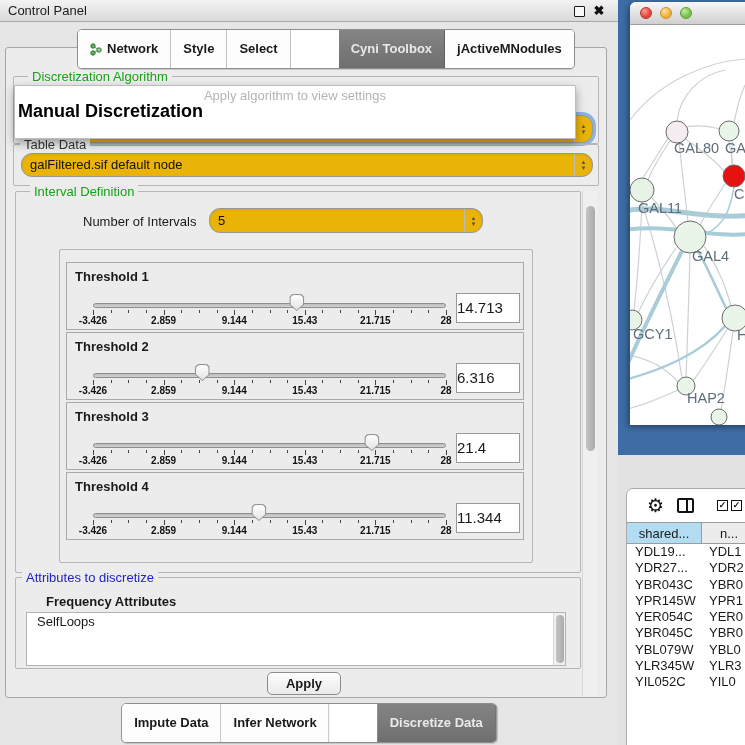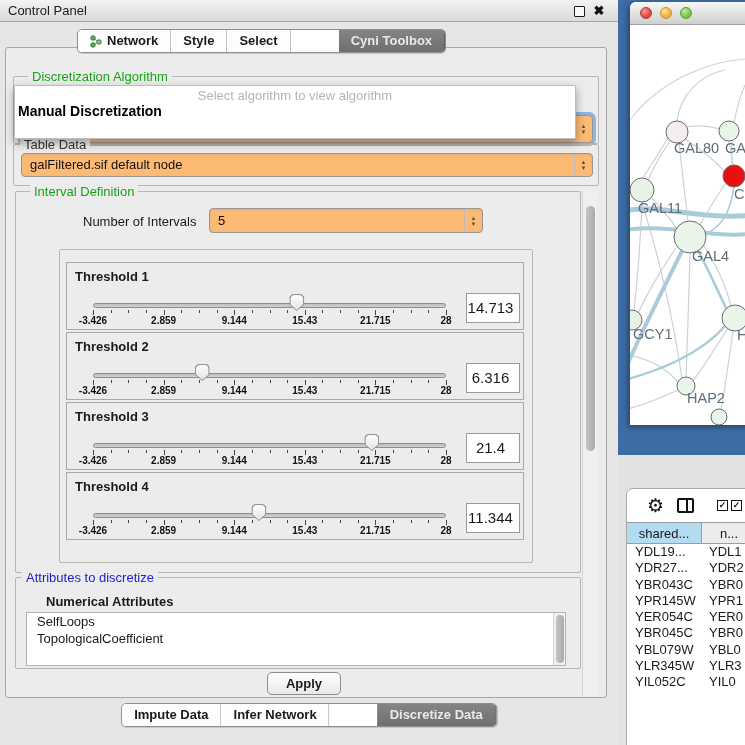--- a/index.html
+++ b/index.html
@@ -8,67 +8,67 @@
 
   
   #control-panel { position:absolute; left:0; top:0; width:618px; height:745px; background:#e6e6e6; }
   .cp-titlebar { position:absolute; left:0; top:0; width:618px; height:22px;
     background:linear-gradient(#f3f3f3,#dadada); border-bottom:1px solid #a8a8a8;
     font-size:13px; line-height:21px; padding-left:8px; color:#1c1c1c; }
   .float-icon { position:absolute; left:574px; top:6px; width:11px; height:11px; border:1.5px solid #1a1a1a; border-radius:1px; background:#f8f8f8; }
   .close-icon { position:absolute; left:592px; top:3px; width:14px; height:16px; font-size:13px; font-weight:bold; color:#111; line-height:16px; text-align:center; }
 
   
-  .seg-bar { position:absolute; display:flex; height:24px; border:1px solid #8e8e8e; border-radius:5px; overflow:hidden; background:#fff; box-shadow:0 1px 1px rgba(0,0,0,.15); z-index:6; }
+  .seg-bar { position:absolute; display:flex; height:40px; border:1px solid #8e8e8e; border-radius:5px; overflow:hidden; background:#fff; box-shadow:0 1px 1px rgba(0,0,0,.15); z-index:6; }
   .seg { padding:0 12px; font-size:13px; font-weight:bold; line-height:22px; background:#fdfdfd; color:#1a1a1a; border-right:1px solid #c2c2c2; display:flex; align-items:center; gap:5px; white-space:nowrap; }
   .seg:last-child { border-right:none; }
   .seg.selected { background:linear-gradient(#848484,#6f6f6f); color:#e9e9e9; border-right:1px solid #5f5f5f;margin-left:48px; }
   #top-tabs { left:77px; top:29px; }
   #bottom-tabs { left:50%; transform:translateX(-50%); top:703px; }
 
   .content-panel { position:absolute; left:5px; top:47px; width:602px; height:651px;
     background:#ececec; border:1px solid #a6a6a6; border-radius:3px; }
 
   
   .group { position:absolute; border:1px solid #b6b6b6; border-radius:2px; }
   .group > .legend { position:absolute; top:-8px; left:6px; background:#ececec; padding:0 4px; font-size:13px; white-space:nowrap; }
   .legend.green { color:#17a317;margin-left:8px; }
   .legend.blue  { color:#2222cc; }
   .legend.dark  { color:#333; }
 
   
-  .combo { position:absolute; background:#fdba74; border:1px solid #979797; border-radius:4px;
+  .combo { position:absolute; background:#eab308; border:1px solid #979797; border-radius:11px;
     font-size:13px; line-height:22px; padding-left:8px; color:#111;
     box-shadow:inset 0 1px 2px rgba(0,0,0,.08); }
   .combo .stepper { position:absolute; right:0; top:0; bottom:0; width:18px; border-left:1px solid #bbb;
     display:flex; flex-direction:column; align-items:center; justify-content:center; color:#555; }
   .combo .stepper span { font-size:6px; line-height:6px; }
   .combo.focused { box-shadow:0 0 0 3px #8cb4e2; }
 
   
   #algo-popup { position:absolute; left:8px; top:37px; width:562px; height:54px; background:#fff;
     border:1px solid #bdbdbd; border-radius:1px; box-shadow:0 4px 10px rgba(0,0,0,.35); z-index:40; }
   #algo-popup .ph { font-size:13px; color:#b4b4b4; text-align:center; padding-top:2px; }
-  #algo-popup .it { font-size:14px; color:#000; padding-left:3px; line-height:17px; }
+  #algo-popup .it { font-size:18px; color:#000; padding-left:3px; line-height:17px; }
   #algo-popup .it.b { font-weight:bold; }
 
   
   .t-row { position:relative; width:458px; height:68px; border:1px solid #aaa; background:#ececec; margin-bottom:2px; }
   .t-label { position:absolute; left:8px; top:6px; font-size:13px; font-weight:bold; }
   .t-track { position:absolute; left:26px; top:40px; width:353px; height:5px; border-radius:3px;
     background:linear-gradient(#bdbdbd,#d2d2d2); border:1px solid #8d8d8d; }
   .tick { position:absolute; width:1px; background:#444; }
   .tick-label { position:absolute; top:52px; font-size:10px; font-weight:bold; transform:translateX(-50%); color:#111; }
   .t-handle { position:absolute; top:31px; width:15px; height:17px; transform:translateX(-50%);
     clip-path:polygon(50% 100%, 0 62%, 0 18%, 18% 2%, 50% 0, 82% 2%, 100% 18%, 100% 62%); background:#8f8f8f; }
   .t-handle i { position:absolute; left:1px; top:1px; right:1px; bottom:1px; display:block;
     clip-path:polygon(50% 100%, 0 62%, 0 18%, 18% 2%, 50% 0, 82% 2%, 100% 18%, 100% 62%);
     background:linear-gradient(#fefefe,#e3e3e3); }
-  .t-value { position:absolute; right:3px; top:30px; width:54px; height:30px; background:#fff;
-    border:1px solid #9a9a9a; font-size:15px; line-height:28px; text-align:center; padding-right:5px; }
+  .t-value { position:absolute; right:3px; top:30px; width:64px; height:30px; background:#fff;
+    border:1px solid #9a9a9a; font-size:15px; line-height:28px; text-align:left; padding-right:5px; }
 
   .list-box { position:absolute; background:#fff; border:1px solid #b3b3b3; overflow:hidden; }
   .list-box .row { font-size:13px; line-height:17px; padding-left:10px; white-space:nowrap; }
   .sb-v { position:absolute; background:#f0f0f0; border-left:1px solid #d6d6d6; }
   .sb-thumb { position:absolute; background:linear-gradient(90deg,#c4c4c4,#ababab); border-radius:7px; }
 
   .apply-btn { position:absolute; left:261px; top:624px; width:74px; height:23px;
     background:linear-gradient(#fefefe,#e9e9e9); border:1px solid #8d8d8d; border-radius:5px;
     font-size:13px; font-weight:bold; text-align:center; line-height:21px; }
 
@@ -128,36 +128,39 @@
     </div>
     <div class="seg">
         <span>Style</span>
       </div>
     <div class="seg">
         <span>Select</span>
       </div>
     <div class="seg selected">
         <span>Cyni Toolbox</span>
       </div>
+    <div class="seg">
+        <span>jActiveMNodules</span>
+      </div>
   </div>
 
   <div class="content-panel">
 
     <div class="group" style="left:7px; top:28px; width:586px; height:68px;">
       <span class="legend green">Discretization Algorithm</span>
     </div>
     <div class="combo focused" style="left:15px; top:67px; width:572px; height:28px;">
       <span class="stepper">
           <span>▲</span>
           <span>▼</span>
         </span>
     </div>
 
     <div id="algo-popup">
-      <div class="ph">Select algorithm to view algorithm</div>
+      <div class="ph">Apply algorithm to view settings</div>
       <div class="it b">Manual Discretization</div>
     </div>
 
     <div class="group" style="left:7px; top:96px; width:586px; height:42px;">
       <span class="legend dark">Table Data</span>
     </div>
     <div class="combo" style="left:15px; top:105px; width:572px; height:24px; line-height:22px;">
       <span>galFiltered.sif default node</span>
       <span class="stepper">
           <span>▲</span>
@@ -318,25 +321,24 @@
               <i></i>
             </span>
             <span class="t-value">11.344</span>
           </div>
         </div>
     </div>
 
     <div class="group" style="left:9px; top:529px; width:566px; height:92px;">
       <span class="legend blue">Attributes to discretize</span>
     </div>
-    <span style="position:absolute; left:40px; top:546px; font-size:13px; font-weight:bold;">Numerical Attributes</span>
+    <span style="position:absolute; left:40px; top:546px; font-size:13px; font-weight:bold;">Frequency Attributes</span>
     <div class="list-box" style="left:20px; top:564px; width:540px; height:54px;">
       <div id="attr-rows">
           <div class="row">SelfLoops</div>
-          <div class="row">TopologicalCoefficient</div>
         </div>
       <div class="sb-v" style="right:0; top:0; bottom:0; width:12px;">
         <span class="sb-thumb" style="left:1.5px; top:2px; width:8px; height:48px;"></span>
       </div>
     </div>
 
     <div class="apply-btn">Apply</div>
 
     <div class="sb-v" style="left:576px; top:143px; width:15px; height:505px;">
       <span class="sb-thumb" style="left:2.5px; top:15px; width:9px; height:245px;"></span>

